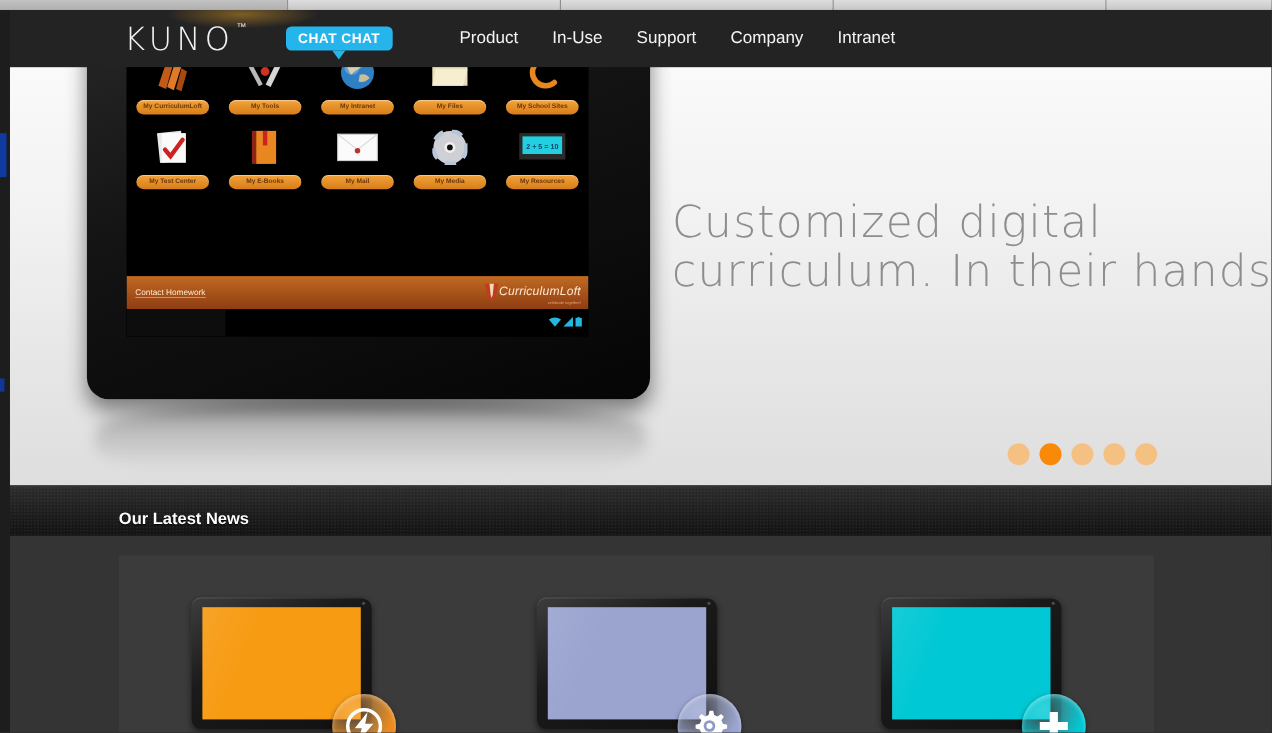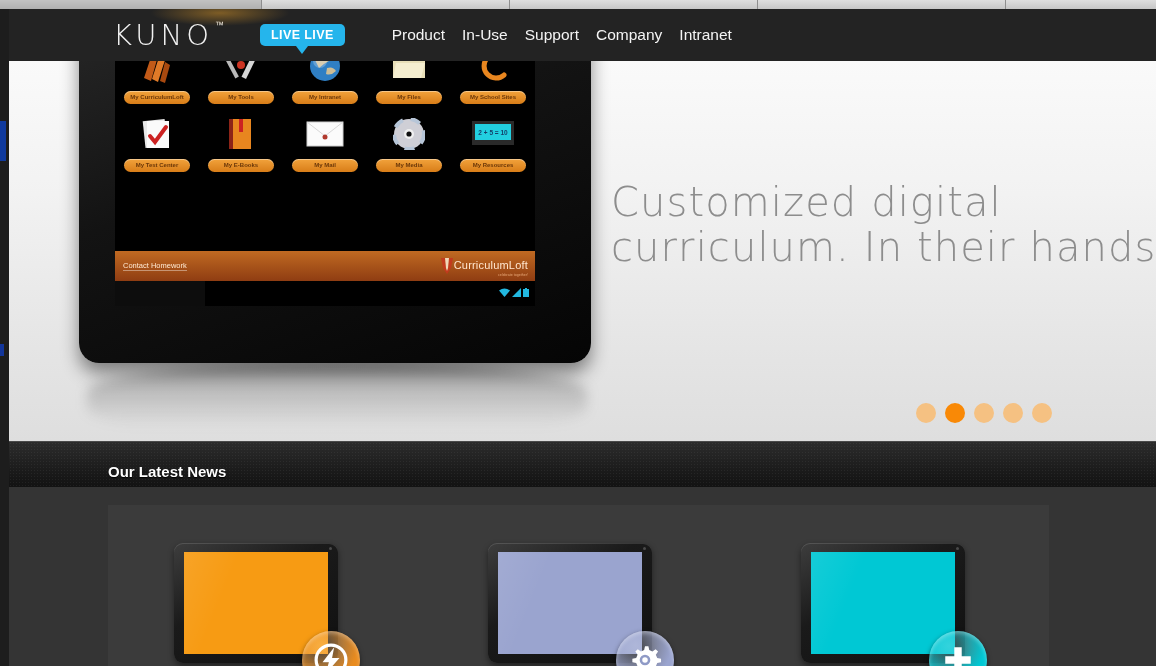--- a/index.html
+++ b/index.html
@@ -65,21 +65,21 @@
     border-left:6px solid transparent; border-right:6px solid transparent;
     border-top:8px solid #25b5ec;
   }
 
   .webinar {
     margin-left:36px; color:#f0962a; font-size:15.5px; font-weight:bold;
     letter-spacing:.1px; white-space:nowrap;
   }
   .navlinks { display:flex; margin-left:30px; align-items:center; }
   .navlinks a {
-    color:#f4f4f4; font-size:15.5px; text-decoration:none; margin-left:17px;
+    color:#f4f4f4; font-size:15.5px; text-decoration:none; margin-left:31px;
     white-space:nowrap;
     text-align:center;
   }
 
   
   #hero {
     position:absolute; top:61px; left:9px; width:1147px; height:380px;
     background:linear-gradient(180deg,#fafafa 0%, #f2f2f2 35%, #e6e6e6 72%, #dedede 100%);
     overflow:hidden;
   }
@@ -124,21 +124,21 @@
     position:absolute; bottom:25px; left:0; width:100%; height:30px;
     background:linear-gradient(180deg,#c06a22,#8f3d12);
   }
   .tab-footer .upload {
     color:#ffe9d2; font-size:7.5px; margin-left:8px; line-height:30px;
     border-bottom:1px solid rgba(255,255,255,.4);
   }
   .curric-logo {
     position:absolute; right:7px; top:4px; display:flex; align-items:center;
   }
-  .curric-logo .cl-name { color:#ffe6cf; font-size:11px; letter-spacing:.2px; }
+  .curric-logo .cl-name { color:#ffe6cf; font-size:11px; letter-spacing:.2px;font-style:italic; }
   .curric-logo .cl-tag { color:#e8a878; font-size:3.6px; display:block; text-align:right; }
 
   .tab-statusbar {
     position:absolute; bottom:0; left:0; width:100%; height:25px; background:#000;
   }
   .tab-statusbar .nav-dim {
     position:absolute; left:0; top:0; width:90px; height:25px; background:#0d0d0d;
   }
   .tab-statusbar .sysicons {
     position:absolute; right:6px; top:7px; display:flex; gap:2px; align-items:flex-end;
@@ -220,21 +220,21 @@
   <div class="blue-mark"></div>
   <div class="blue-mark2"></div>
 </div>
 
 <div id="topnav">
   <div class="logo">
     <span>KUNO</span><span class="tm">™</span>
   </div>
 
   <div class="live-chat-wrap">
-    <span class="live-chat">LIVE LIVE</span>
+    <span class="live-chat">CHAT CHAT</span>
   </div>
 
 
   <div class="navlinks">
     <a href="#">Product</a>
     <a href="#">In-Use</a>
     <a href="#">Support</a>
     <a href="#">Company</a>
     <a href="#">Intranet</a>
   </div>

